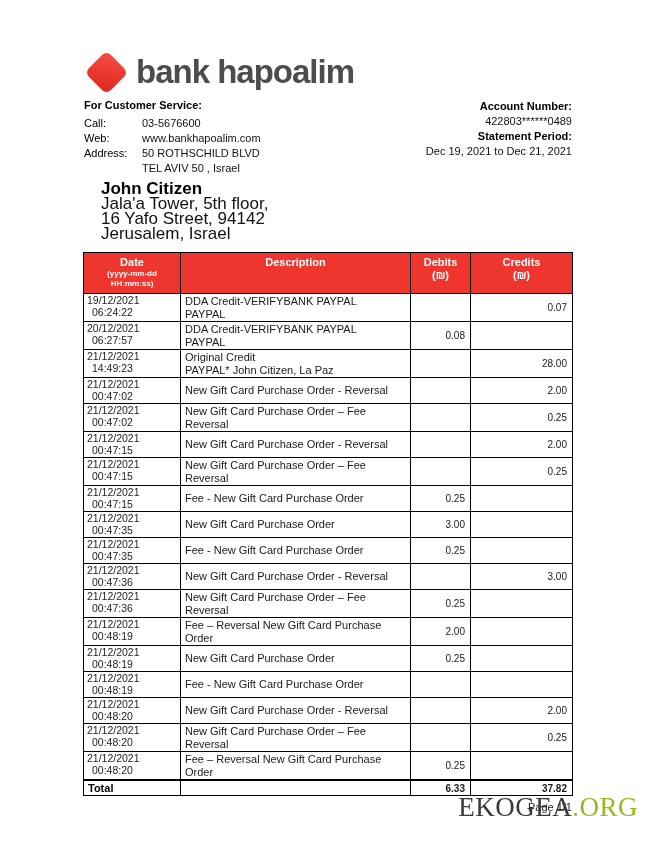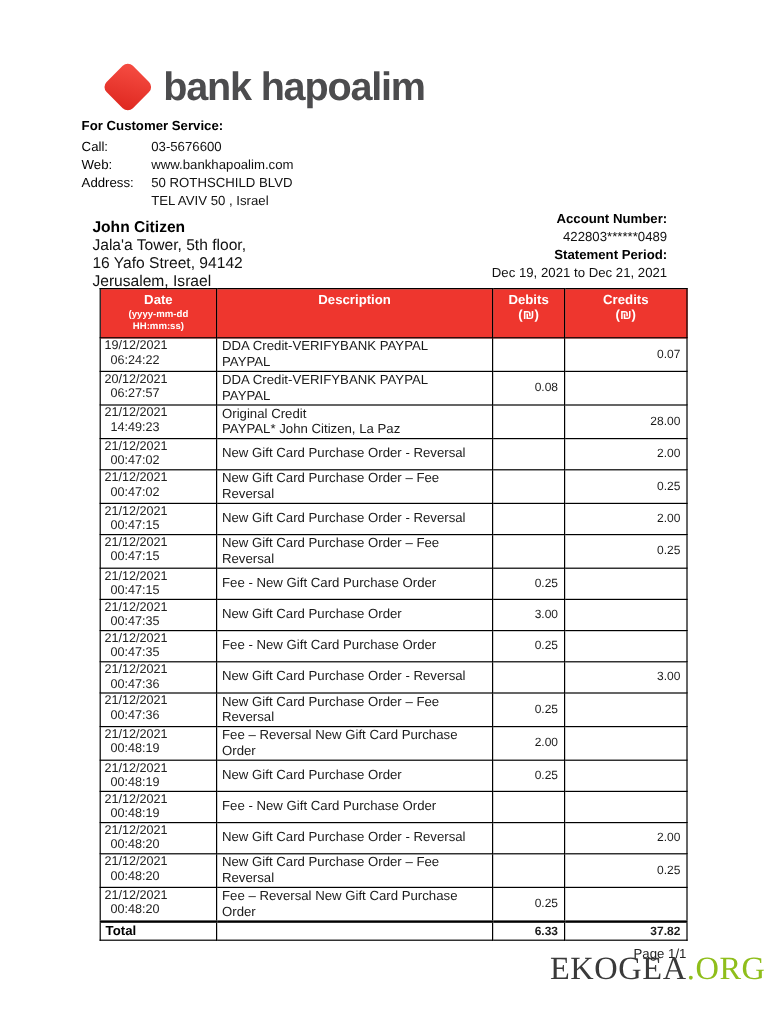--- a/index.html
+++ b/index.html
@@ -17,35 +17,35 @@
     width:31px; height:31px; border-radius:6px;
     transform:rotate(45deg);
     background:linear-gradient(150deg,#f44a40 10%,#e02a22 90%);
   }
   .logo-text {
     margin-left:8px; font-size:33px; font-weight:bold;
     color:#4c4c4e; letter-spacing:-1px;
   }
 
   
-  .info-row { position:absolute; left:68px; top:99px; width:488px; display:flex; justify-content:space-between;flex-direction:column; }
+  .info-row { position:absolute; left:84px; top:99px; width:488px; display:flex; justify-content:space-between; }
   .svc-heading { font-size:11px; font-weight:bold; color:#000; margin-bottom:5px; }
   .svc-line { display:flex; font-size:11px; line-height:15px; color:#111; }
   .svc-label { font-weight:normal; width:58px; flex:0 0 58px; color:#000; }
   .svc-value { }
   .svc-value2 { margin-left:58px; font-size:11px; line-height:15px; color:#111; }
   .acct { text-align:right; font-size:11px; line-height:15px; color:#111; }
   .acct .lbl { font-weight:bold; color:#000; }
 
   
-  .customer { position:absolute; left:77px; top:181px; font-size:13px; line-height:15px; color:#111; }
+  .customer { position:absolute; left:101px; top:181px; font-size:17px; line-height:15px; color:#111; }
   .customer .name { font-weight:bold; color:#000; }
 
   
-  .table-wrap { position:absolute; left:83px; top:240px; width:490px; }
+  .table-wrap { position:absolute; left:83px; top:252px; width:490px; }
   table { border-collapse:collapse; width:489px; table-layout:fixed; }
   td, th { border:1px solid #000; }
   thead th {
     background:#ee362e; color:#fff; vertical-align:top;
     padding:3px 2px 4px 2px; text-align:center; font-weight:bold;
   }
   .h-main { font-size:11px; line-height:13px; font-weight:bold; }
   .h-sub  { font-size:8px;  line-height:10px; font-weight:bold; }
   .cell-date { vertical-align:top; padding:1px 2px 1px 3px; font-size:10.5px; line-height:11.5px; color:#222; }
   .cell-date .t { padding-left:5px; }

